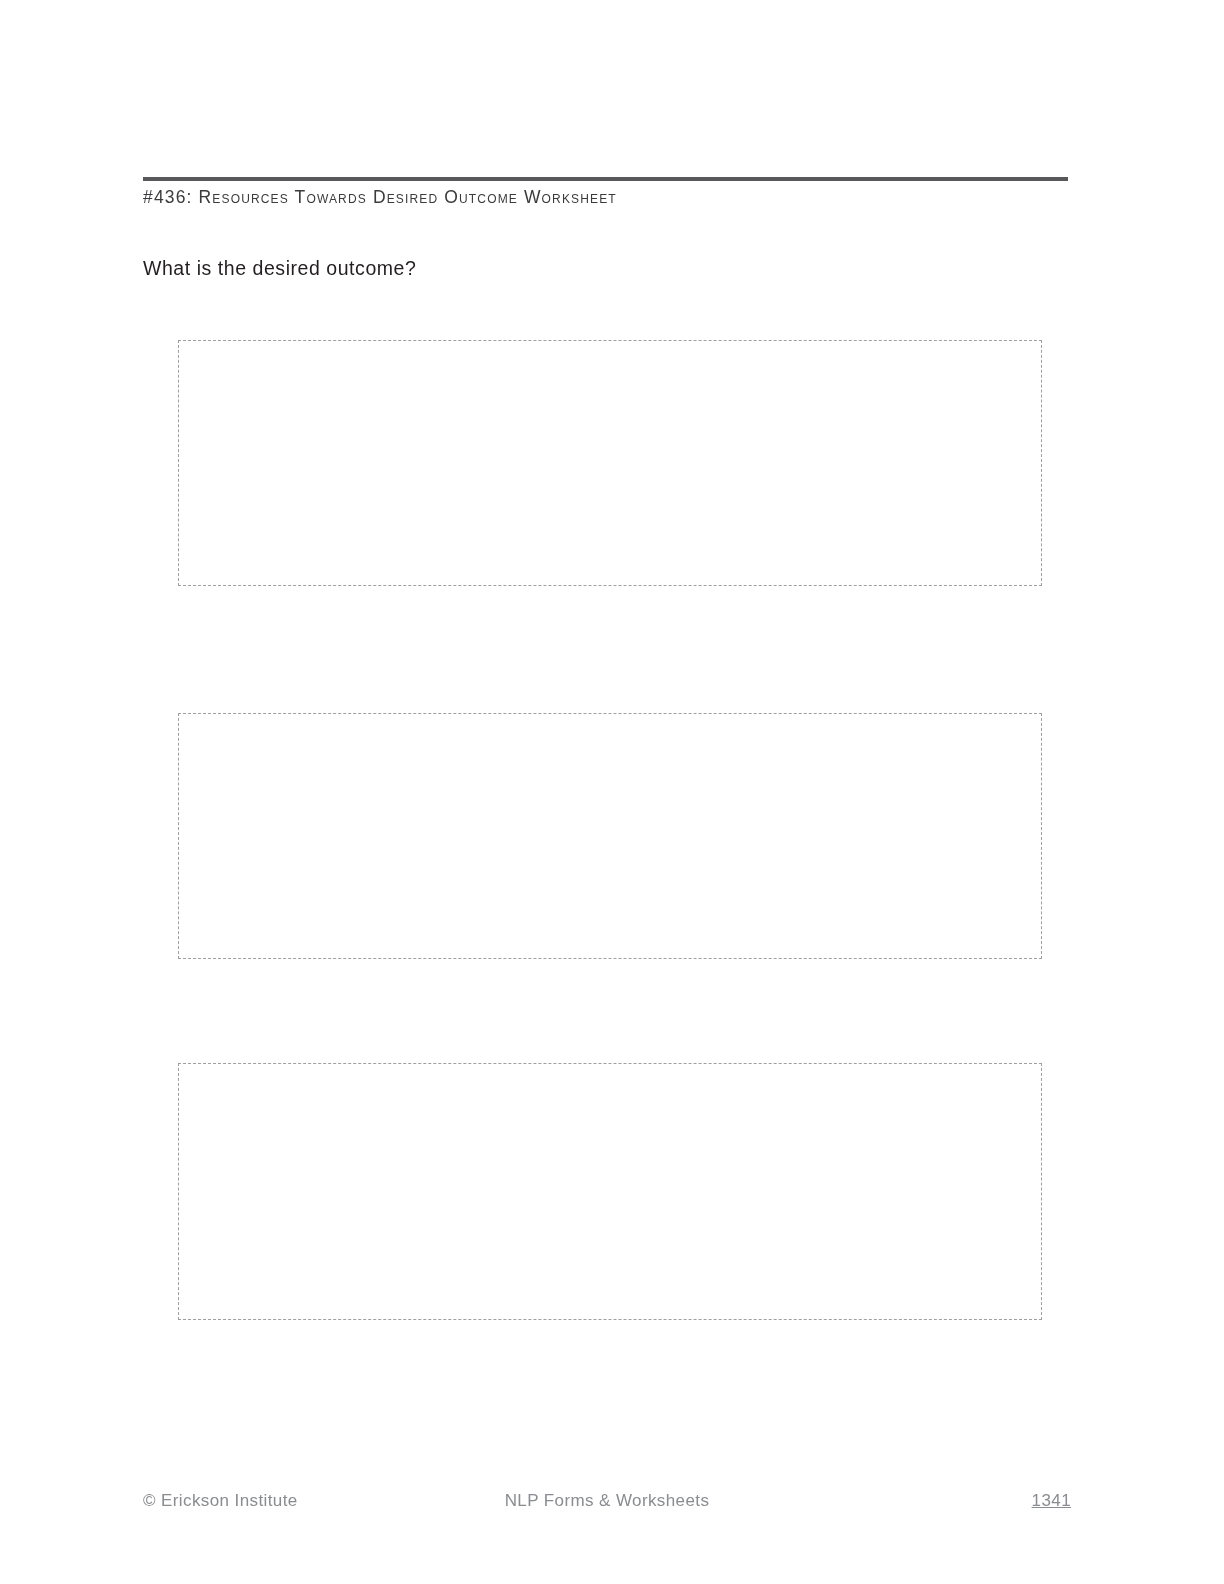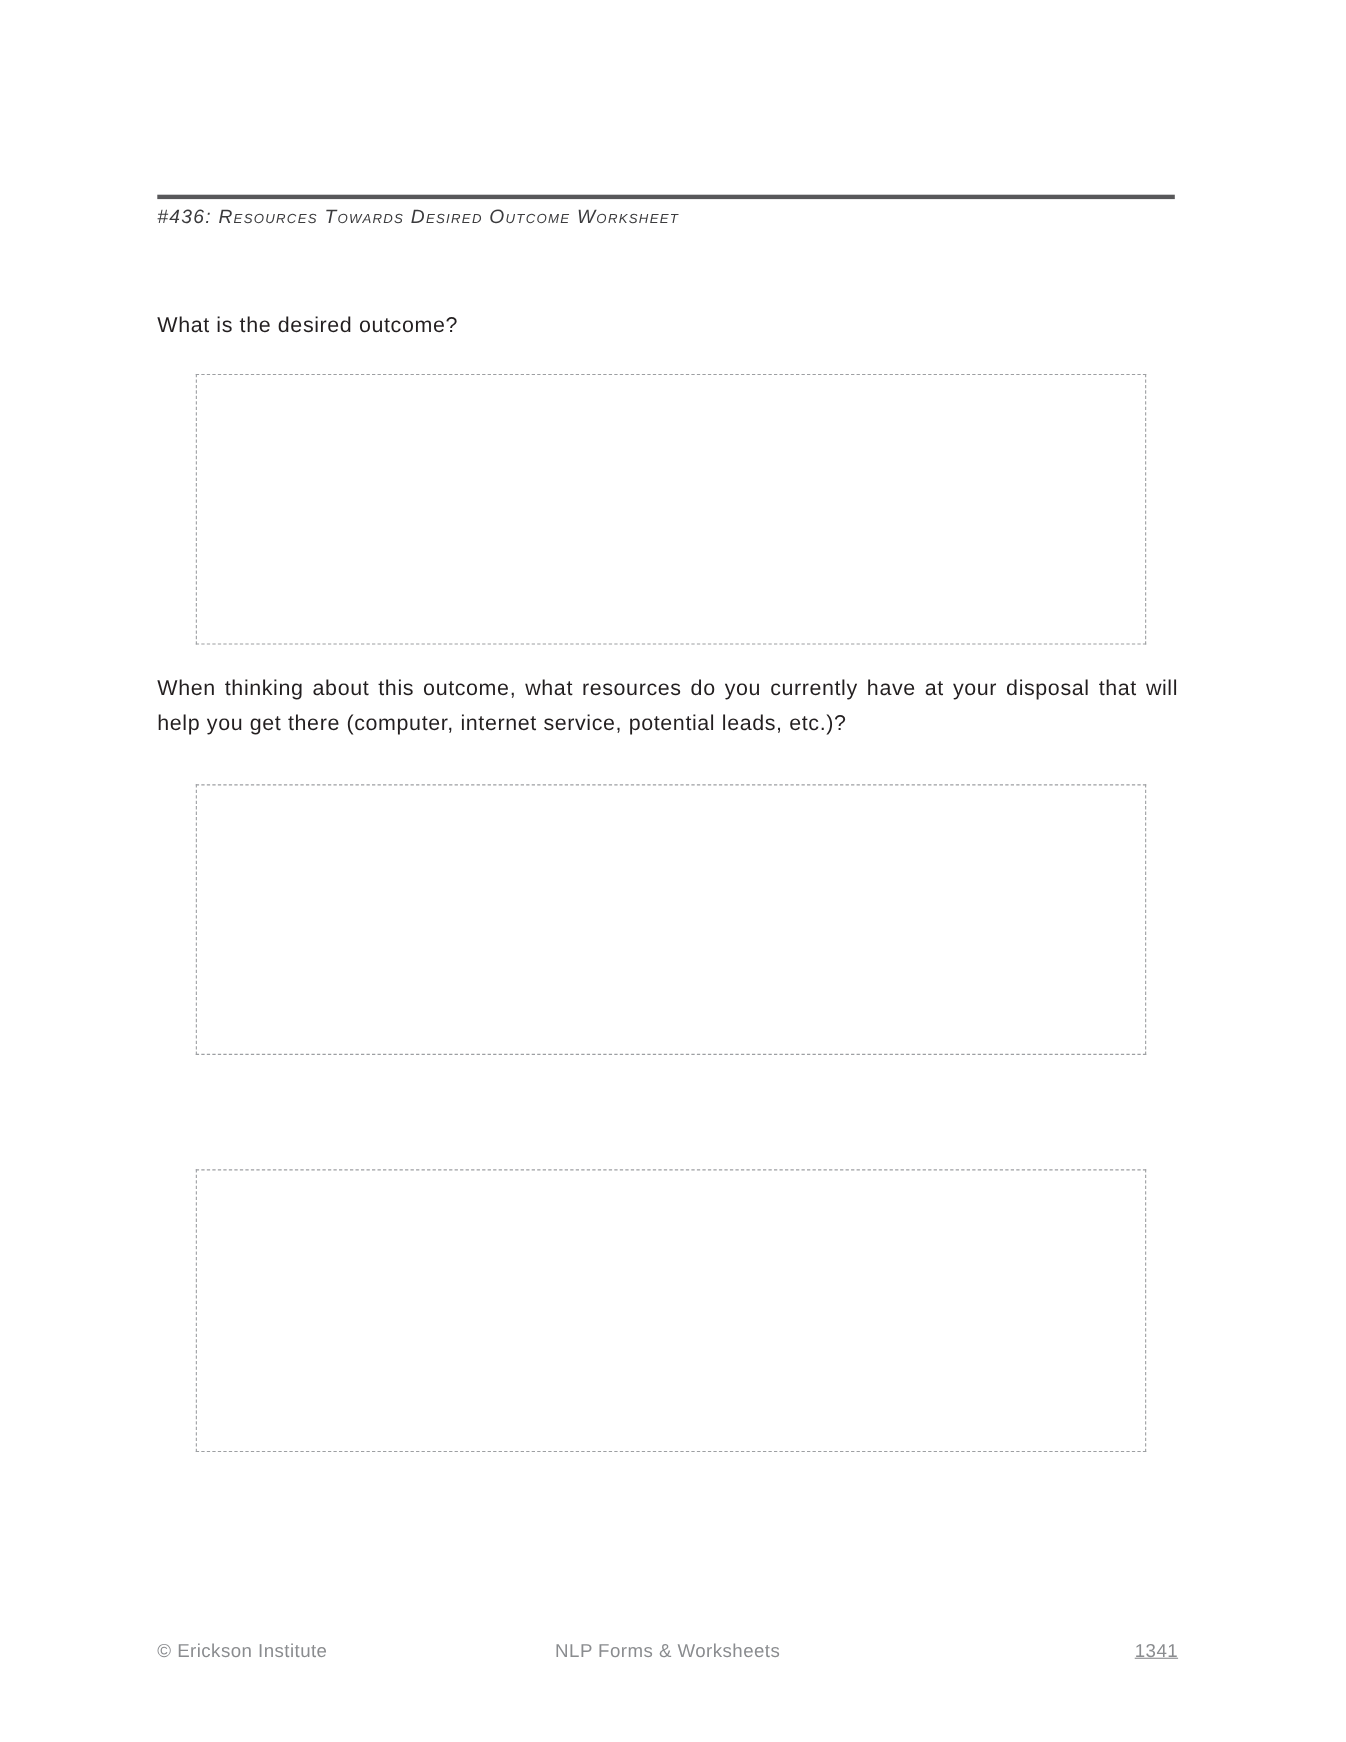--- a/index.html
+++ b/index.html
@@ -34,39 +34,38 @@
   .doc-title {
     position: absolute;
     left: 143px;
     top: 185px;
     font-size: 17.5px;
     line-height: 24px;
     color: #3b3b3d;
     font-variant: small-caps;
     letter-spacing: 1.15px;
     white-space: nowrap;
-    font-style: italic;
   }
 
   
   .question {
     position: absolute;
     left: 143px;
     width: 928px;
     font-size: 19.5px;
     line-height: 32px;
     color: #231f20;
     letter-spacing: 0.55px;
   }
   .question.justified {
     text-align: justify;
     text-align-last: left;
   }
 
-  .q1 { top: 280px; }
+  .q1 { top: 252px; }
   .q2 { top: 610px; }
   .q3 { top: 984px; }
 
   
   .answer-box {
     position: absolute;
     left: 178px;
     width: 864px;
     border: 1.5px dashed #9d9fa2;
     background: transparent;
@@ -117,21 +116,20 @@
 <div class="page">
 
   <div class="header-rule"></div>
 
   <div class="doc-title">#436: Resources Towards Desired Outcome Worksheet</div>
 
   <div class="question q1">What is the desired outcome?</div>
 
   <div class="answer-box box1"></div>
 
-  <div class="question q2 justified">When thinking about this outcome, what resources do you currently have at your disposal that will help you get there (computer, internet service, potential leads, etc.)?</div>
 
   <div class="answer-box box2"></div>
 
 
   <div class="answer-box box3"></div>
 
   <div class="footer">
     <span class="footer-left">© Erickson Institute</span>
     <span class="footer-center">NLP Forms &amp; Worksheets</span>
     <span class="footer-right">1341</span>

